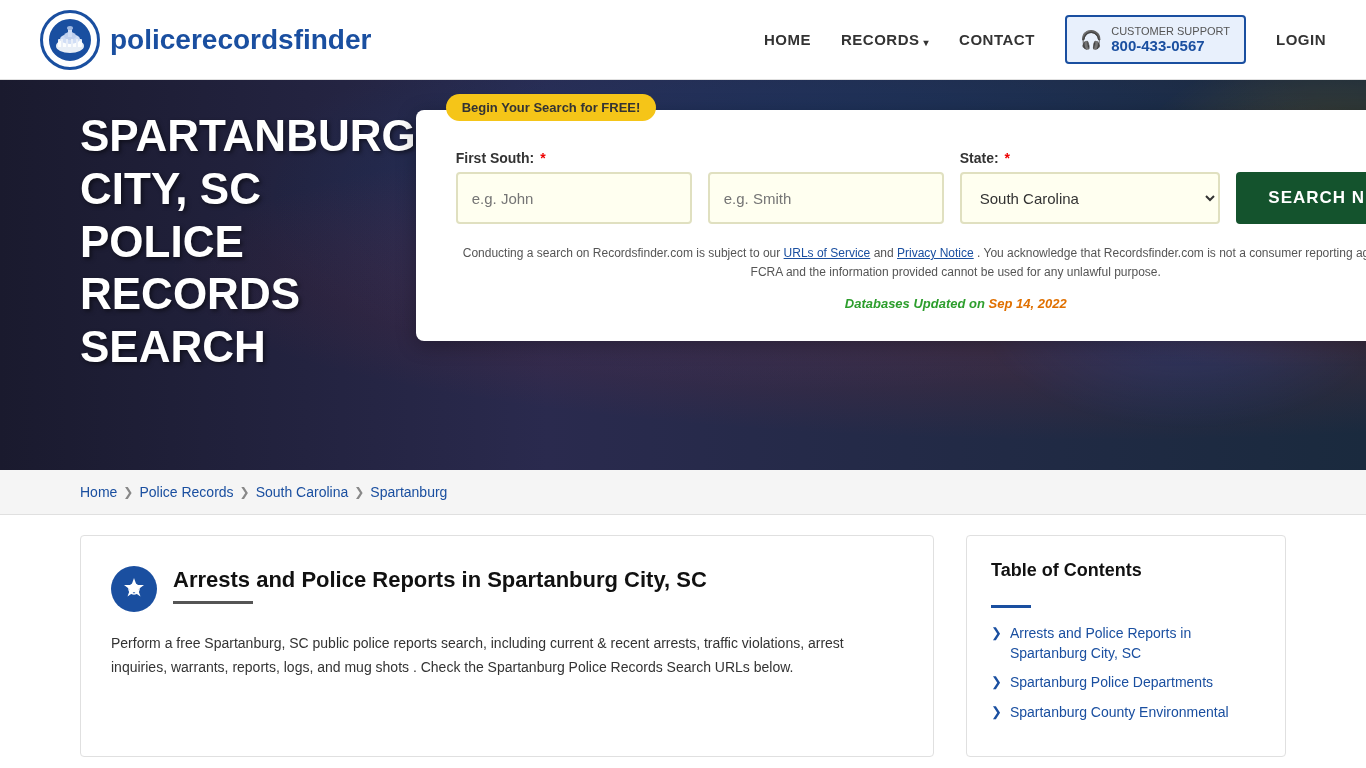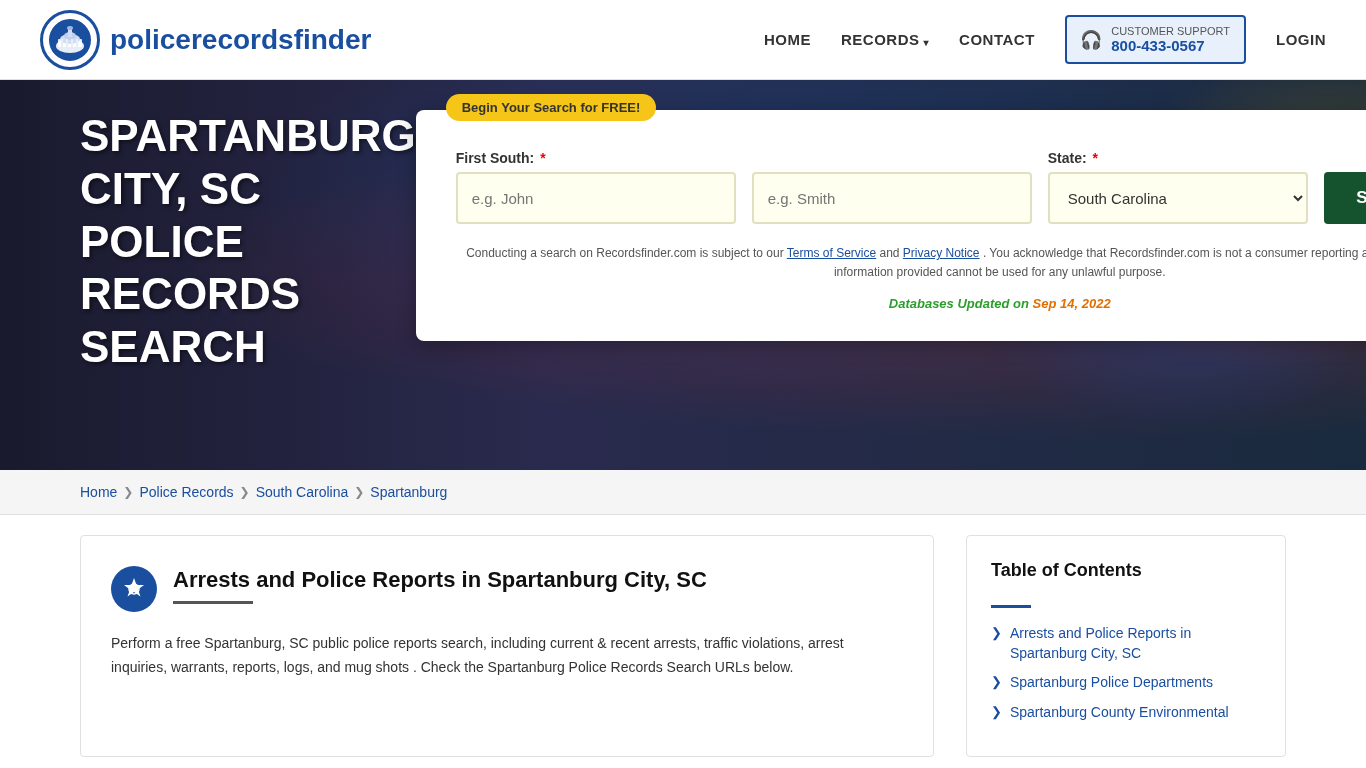--- a/index.html
+++ b/index.html
@@ -172,21 +172,21 @@
     .form-label {
       font-size: 14px;
       font-weight: bold;
       color: #333;
     }
     .required {
       color: #e00;
       margin-left: 2px;
     }
     .form-input {
-      width: 280px;
+      width: 236px;
       height: 52px;
       border: 2px solid #e0e0c0;
       border-radius: 4px;
       padding: 0 14px;
       font-size: 15px;
       background: #fffff0;
       color: #999;
       outline: none;
     }
     .form-select {
@@ -451,21 +451,21 @@
           <option>New York</option>
           <option>Texas</option>
         </select>
       </div>
 
       <button class="search-btn">SEARCH NOW »»</button>
     </div>
 
     <div class="disclaimer">
       <span>Conducting a search on Recordsfinder.com is subject to our </span>
-      <a>Terms of Service</a>
+      <a>URLs of Service</a>
       <span> and </span>
       <a>Privacy Notice</a>
       <span>. You acknowledge that Recordsfinder.com is not a consumer reporting agency under the FCRA and the information provided cannot be used for any unlawful purpose.</span>
     </div>
 
     <div class="db-updated">
       <span class="db-label" style="color: rgb(45, 158, 45); font-style: italic;">Databases Updated on</span>
       <span> </span>
       <span style="color: rgb(224, 112, 0); font-weight: bold; font-style: italic;">Sep 14, 2022</span>
     </div>

